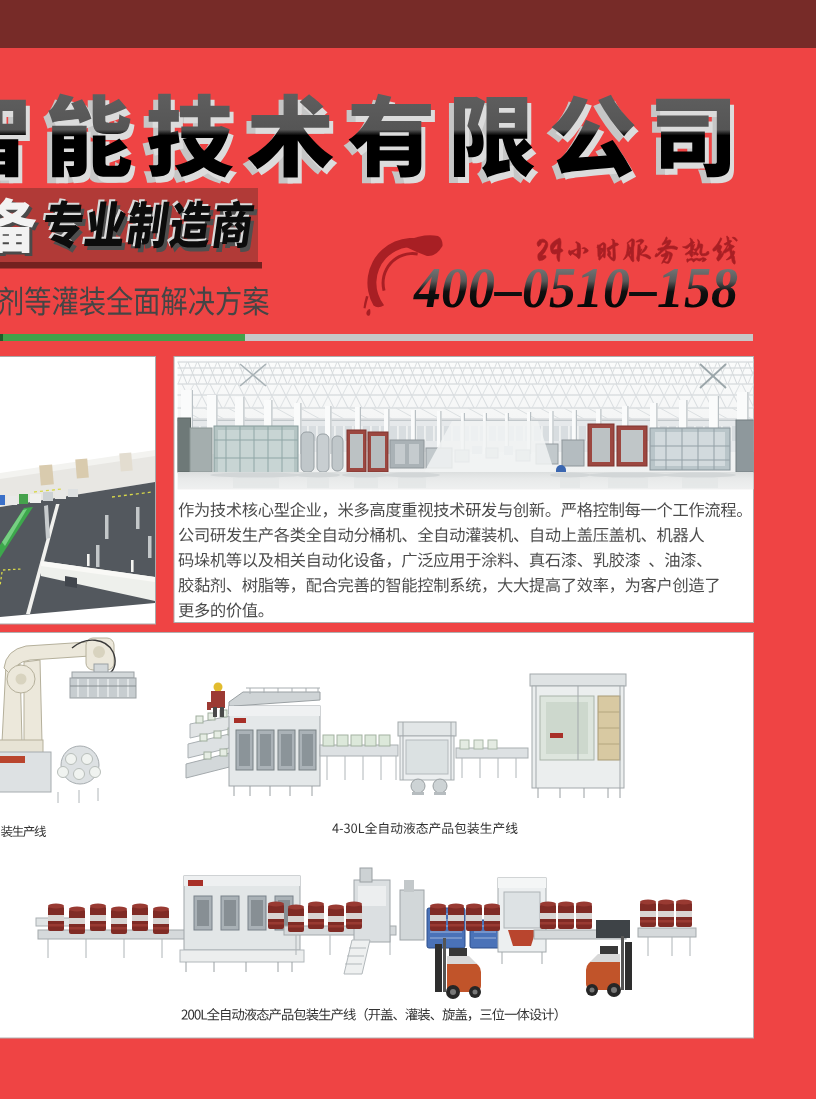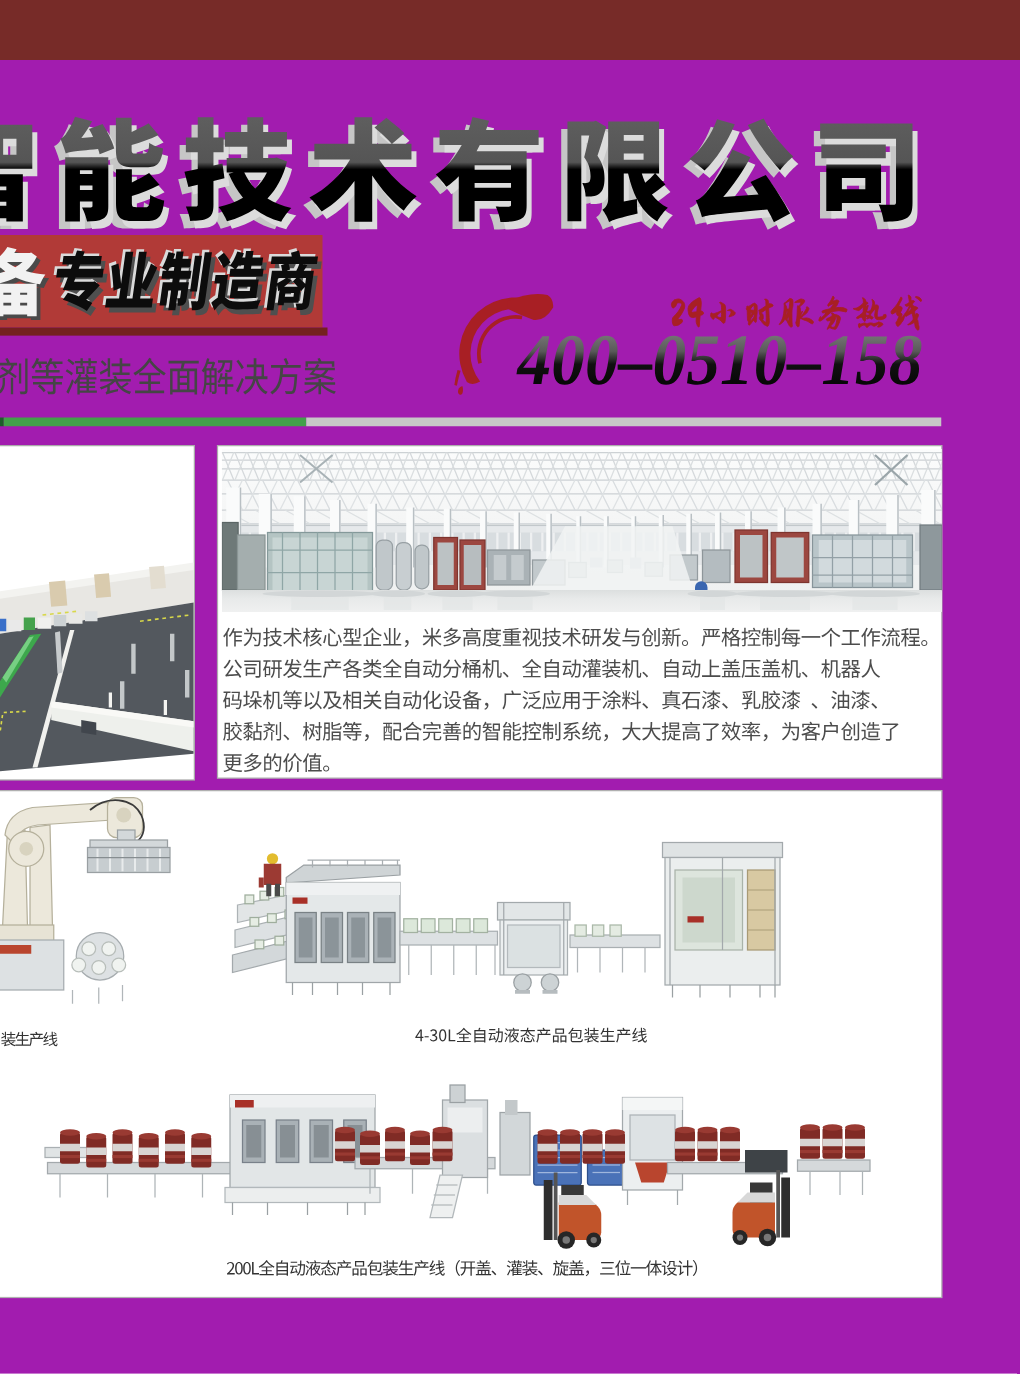--- a/index.html
+++ b/index.html
@@ -1,15 +1,15 @@
 <!DOCTYPE html>
 <html><head><meta charset="utf-8">
 <style>
 html,body{margin:0;padding:0;background:#fff;}
-#page{position:relative;width:816px;height:1099px;overflow:hidden;background:#a21caf;
+#page{position:relative;width:816px;height:1099px;overflow:hidden;background:#ef4444;
 font-family:"Liberation Sans",sans-serif;}
 svg{display:block}
 </style></head>
 <body>
 <div id="page">
 <svg width="816" height="1099" viewBox="0 0 816 1099" xmlns="http://www.w3.org/2000/svg">
 <defs>
 
 <linearGradient id="phoneg" x1="0" y1="0" x2="0" y2="1">
  <stop offset="0" stop-color="#909090"></stop>

